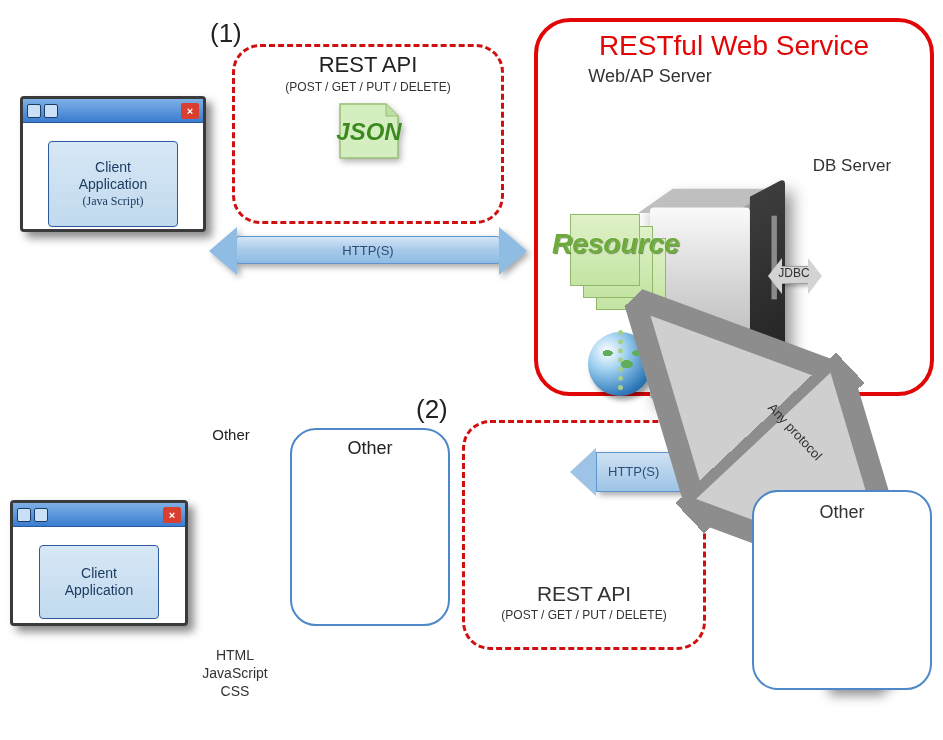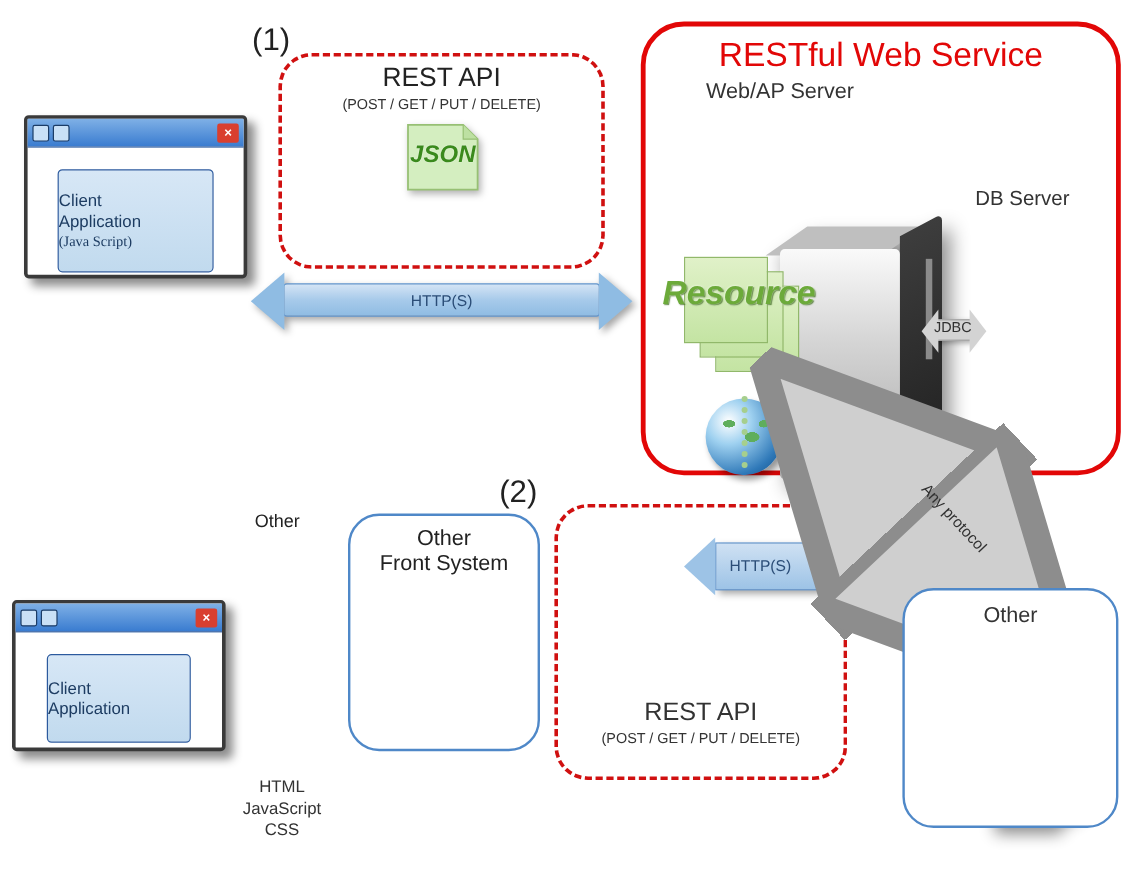--- a/index.html
+++ b/index.html
@@ -37,20 +37,21 @@
   .browser-body { padding: 18px 6px 6px; }
   .inner-panel {
     width: 130px;
     height: 74px;
     margin: 0 auto;
     border: 1.5px solid #2c5a9e;
     border-radius: 4px;
     background: linear-gradient(#d7e7f6,#c1daee);
     display: flex;
     flex-direction: column;
+    align-items: center;
     justify-content: center;
     font-size: 14px;
     color: #1d3c62;
   }
   .inner-panel div { line-height: 17px; }
 
   
   .red-dashed {
     border: 3px dashed #d01010;
     border-radius: 28px;
@@ -77,21 +78,21 @@
   
   .json-file {
     width: 70px;
     height: 62px;
     position: relative;
     filter: drop-shadow(2px 3px 3px rgba(0,0,0,.3));
   }
   .json-file svg { width:100%; height:100%; }
   .json-label {
     position:absolute; left:0; right:0; top:18px;
-    text-align:center; font-weight:bold; font-size:20px;
+    text-align:center; font-weight:bold; font-size:24px;
     color:#3a8a1c; text-shadow:0 0 1px #fff;
     font-style: italic;
   }
 
   
   .dbl-arrow {
     background: linear-gradient(#d4e4f5,#a7caea,#8fbce3);
     border:1px solid #5f94cd;
     position: relative;
     filter: drop-shadow(3px 3px 3px rgba(0,0,0,.35));
@@ -277,21 +278,20 @@
 
 <div class="abs h-center tiny" style="left:196px; top:646px; width:78px; font-size:14px; line-height:18px; color:#333;">
   <div>HTML</div>
   <div>JavaScript</div>
   <div>CSS</div>
 </div>
 
 <div class="abs blue-round" style="left:290px; top:428px; width:160px; height:198px;"></div>
 <div class="abs h-center" style="left:290px; top:438px; width:160px; font-size:18px; color:#222;">
   <div>Other</div>
-  <div style="font-weight:500;">Front System</div>
 </div>
 
 <div class="abs red-dashed" style="left:462px; top:420px; width:244px; height:230px;"></div>
 
 <div class="abs" style="left:596px; top:452px; width:100px; height:40px; background:linear-gradient(#cfe1f3,#9dc3e6); border:1px solid #5f94cd; filter:drop-shadow(3px 3px 3px rgba(0,0,0,.35));"></div>
 
 <div class="abs" style="left:570px; top:448px; border-top:24px solid transparent; border-bottom:24px solid transparent; border-right:26px solid #9dc3e6; width:0; height:0;"></div>
 <div class="abs" style="left:608px; top:464px; font-size:13px; color:#2b4d77;">HTTP(S)</div>
 
 <div class="abs h-center" style="left:462px; top:582px; width:244px; font-size:21px;">REST API</div>

